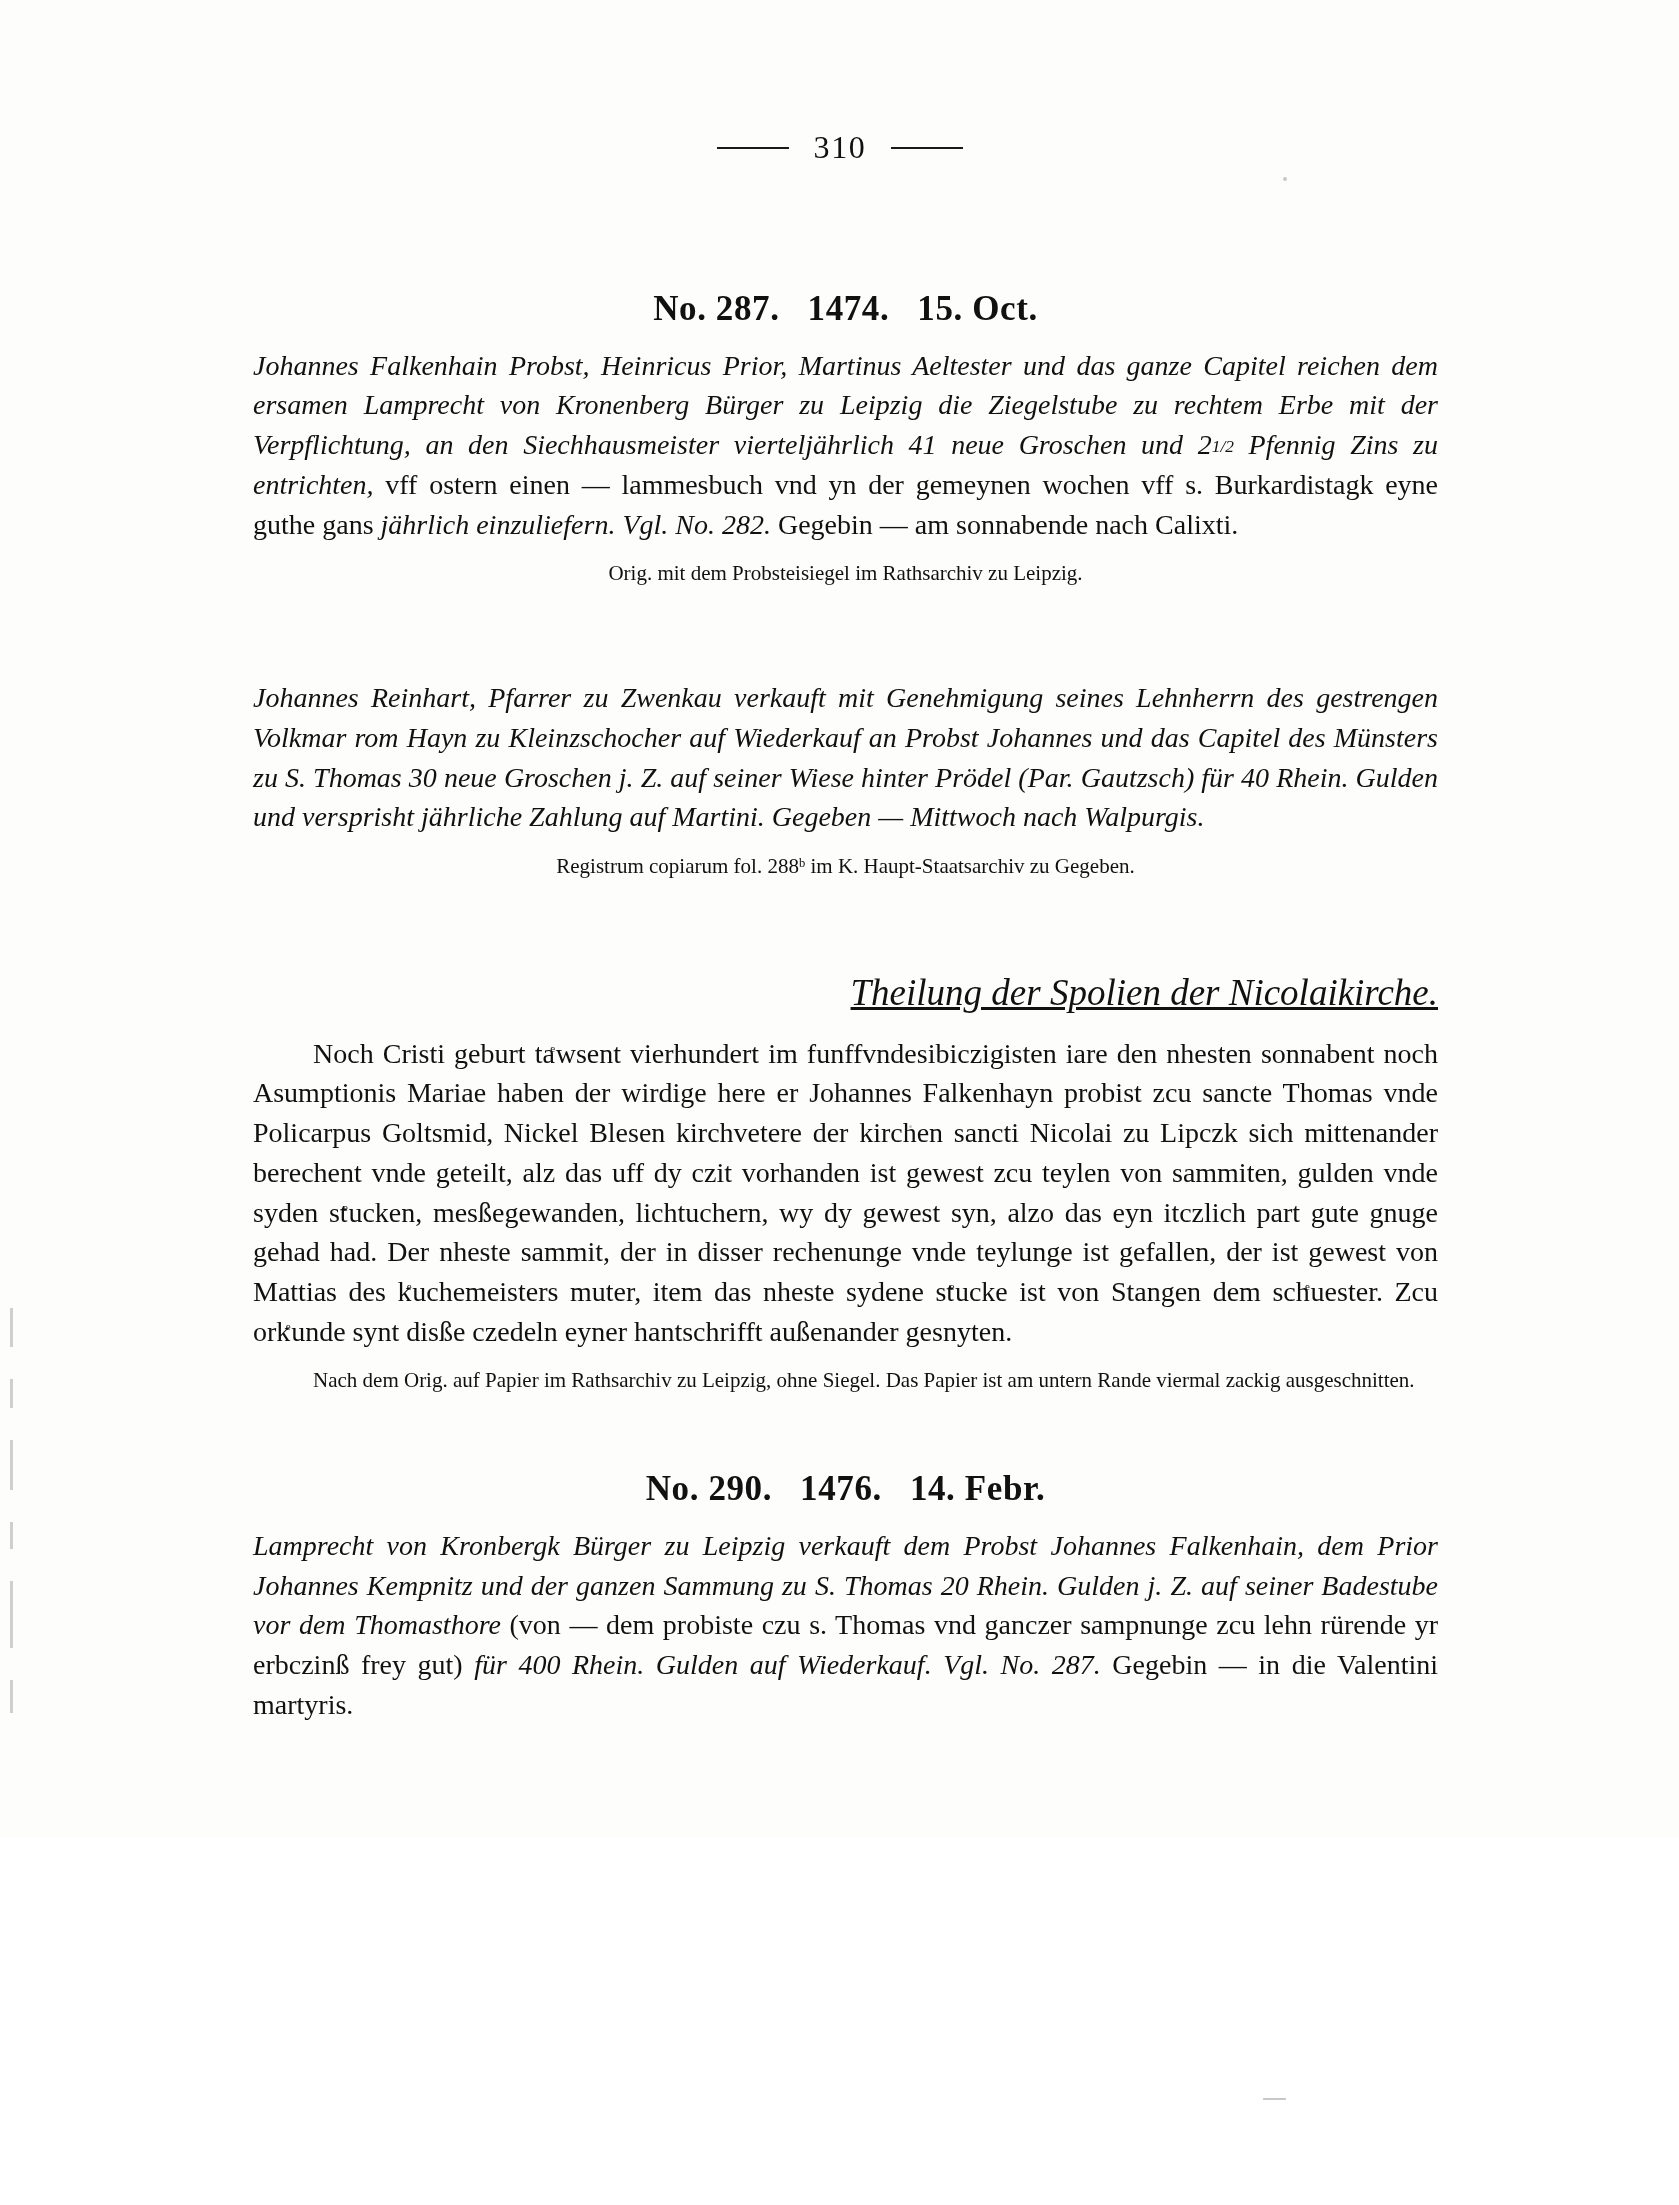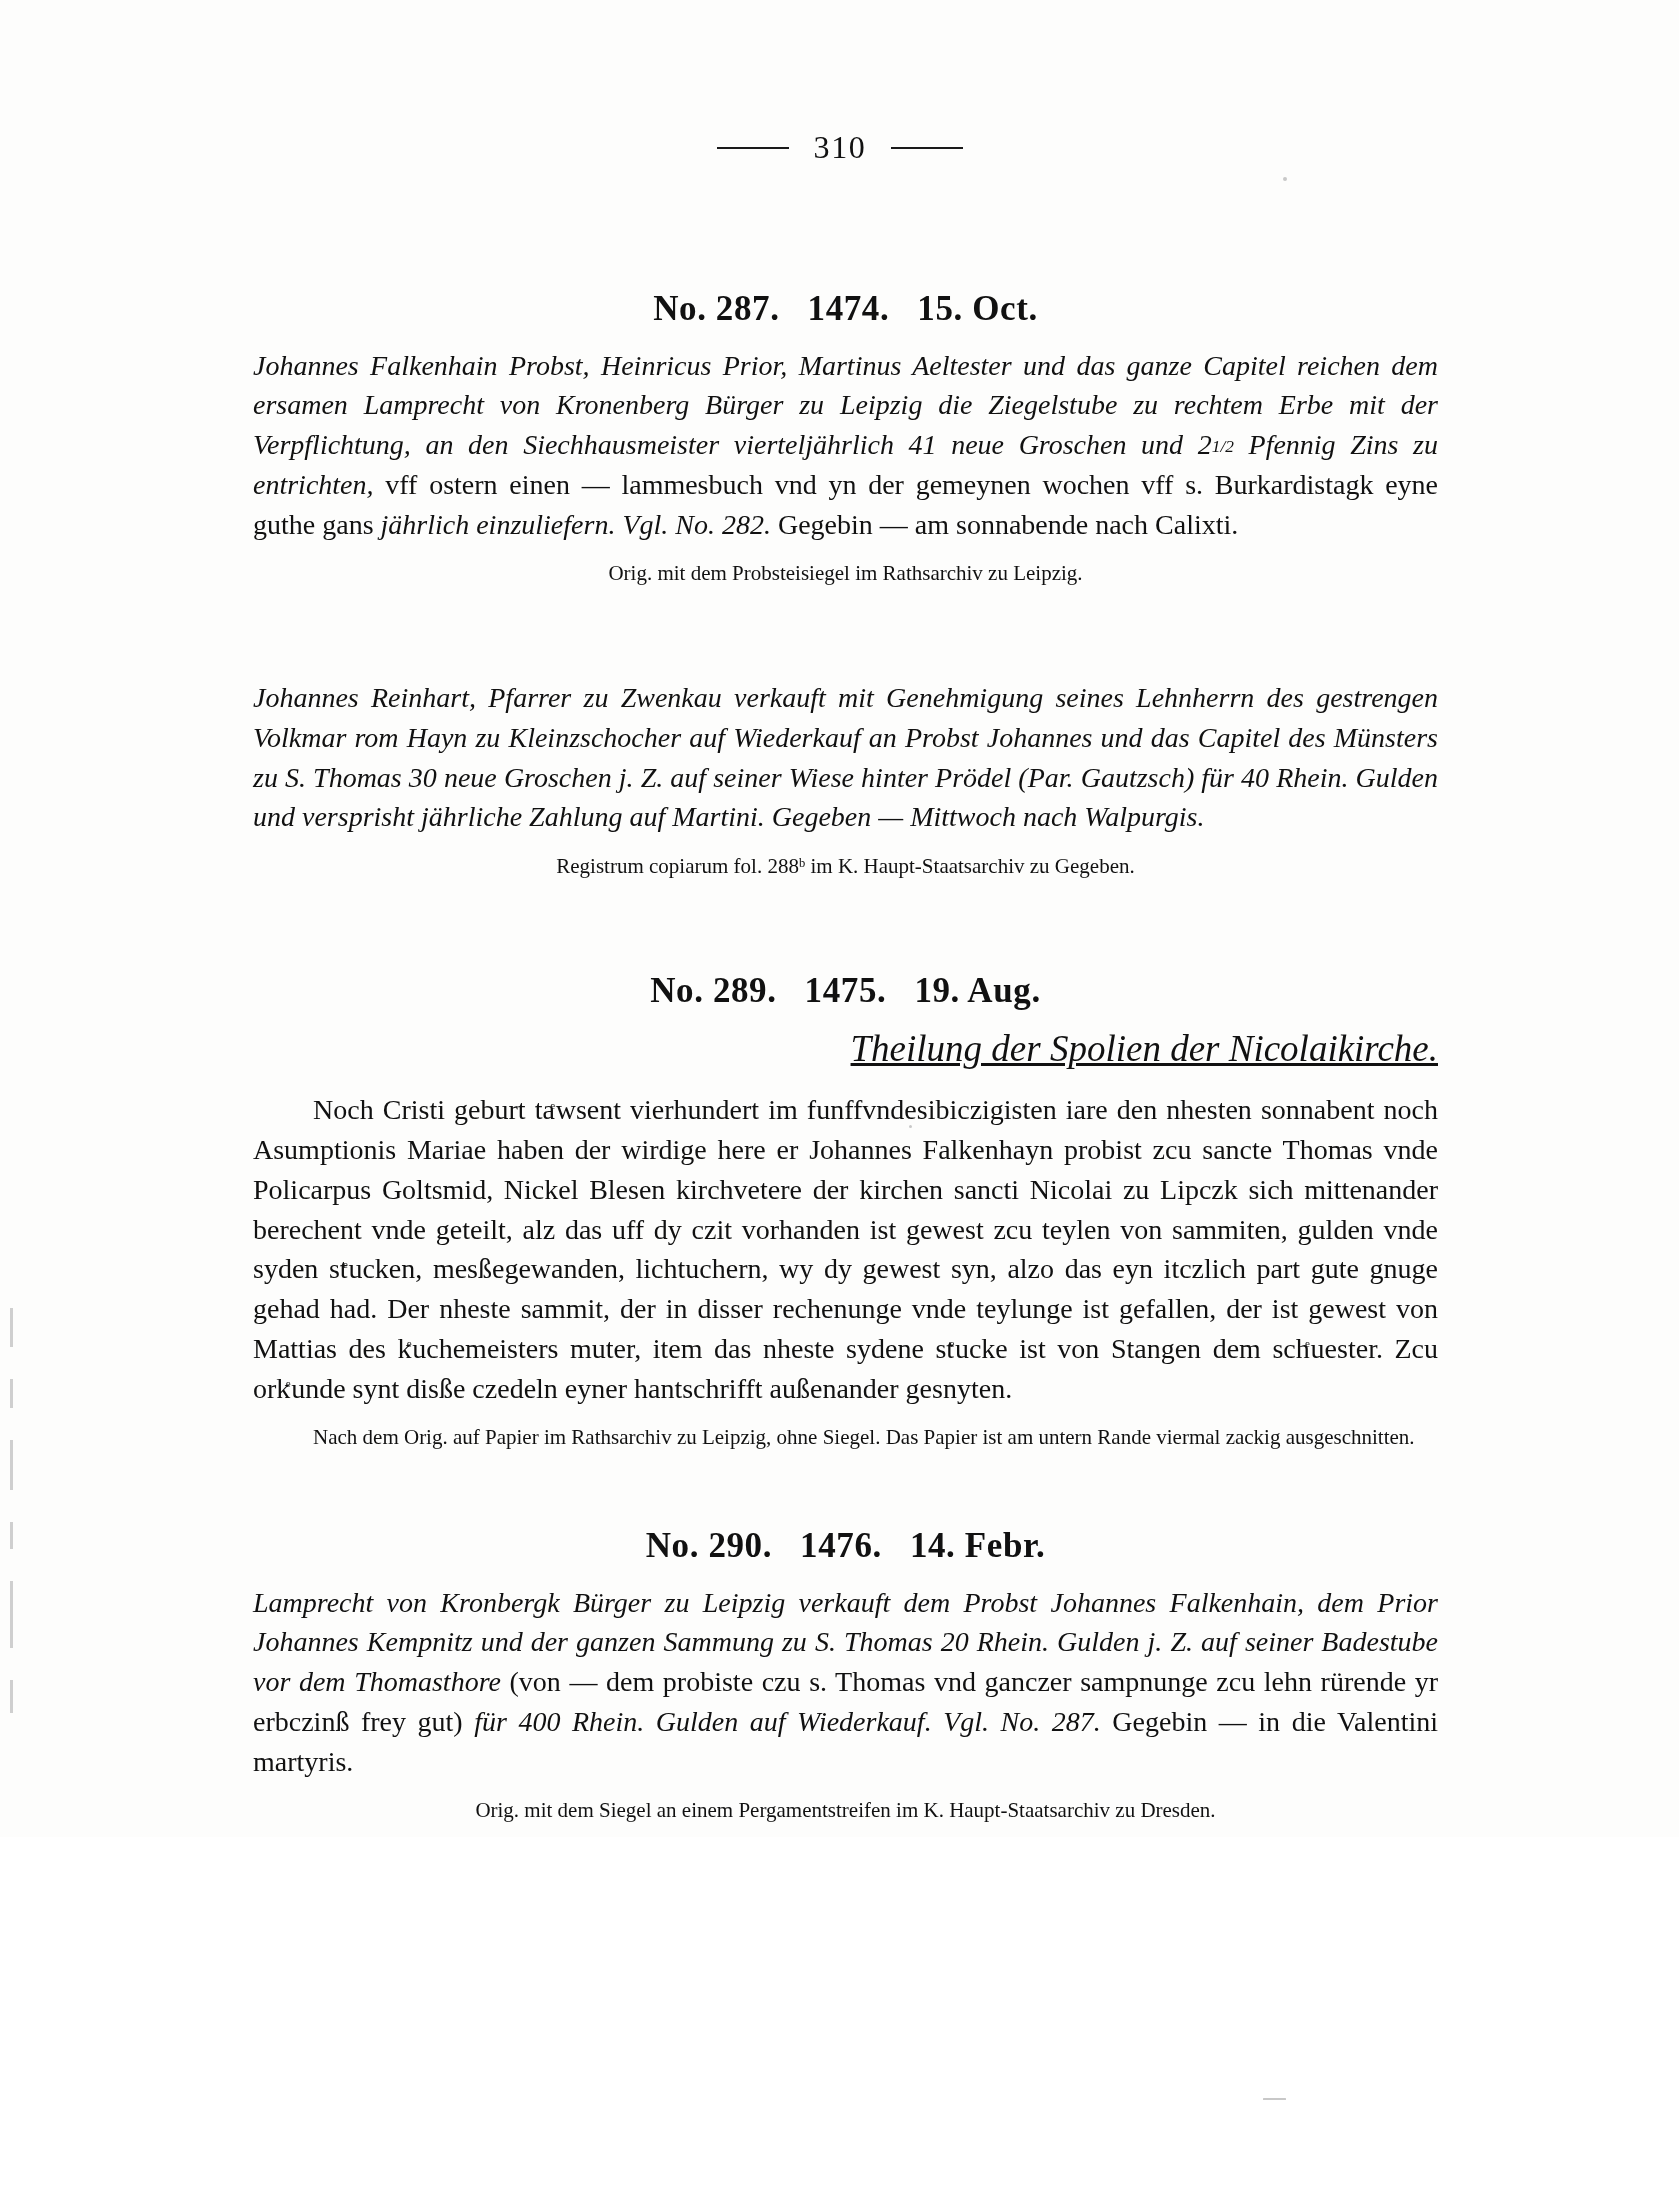--- a/index.html
+++ b/index.html
@@ -162,29 +162,27 @@
     <div class="gap-lg"></div>
 
     <div class="entry">
       <p class="body-text"><span class="it">Johannes Reinhart, Pfarrer zu Zwenkau verkauft mit Genehmigung seines Lehnherrn des gestrengen Volkmar rom Hayn zu Kleinzschocher auf Wiederkauf an Probst Johannes und das Capitel des Münsters zu S. Thomas 30 neue Groschen j. Z. auf seiner Wiese hinter Prödel (Par. Gautzsch) für 40 Rhein. Gulden und versprisht jährliche Zahlung auf Martini. Gegeben — Mittwoch nach Walpurgis.</span></p>
       <p class="source-note centered"><span>Registrum copiarum fol. 288</span><span class="sup-b">b</span><span> im K. Haupt-Staatsarchiv zu Gegeben.</span></p>
     </div>
 
     <div class="gap-lg"></div>
 
     <div class="entry">
-      <h2 class="entry-heading">No. 289.   1475.   19. Aug.</h2>
       <p class="entry-subtitle">Theilung der Spolien der Nicolaikirche.</p>
       <p class="body-text indented"><span>Noch Cristi geburt ta</span><span class="sup-e">e</span><span>wsent vierhundert im funffvndesibiczigisten iare den nhesten sonnabent noch Asumptionis Mariae haben der wirdige here er Johannes Falkenhayn probist zcu sancte Thomas vnde Policarpus Goltsmid, Nickel Blesen kirchvetere der kirchen sancti Nicolai zu Lipczk sich mittenander berechent vnde geteilt, alz das uff dy czit vorhanden ist gewest zcu teylen von sammiten, gulden vnde syden st</span><span class="sup-e">e</span><span>ucken, mesßegewanden, lichtuchern, wy dy gewest syn, alzo das eyn itczlich part gute gnuge gehad had.  Der nheste sammit, der in disser rechenunge vnde teylunge ist gefallen, der ist gewest von Mattias des k</span><span class="sup-e">e</span><span>uchemeisters muter, item das nheste sydene st</span><span class="sup-e">e</span><span>ucke ist von Stangen dem sch</span><span class="sup-e">e</span><span>uester.  Zcu ork</span><span class="sup-e">e</span><span>unde synt disße czedeln eyner hantschrifft außenander gesnyten.</span></p>
       <p class="source-note" style="text-indent:60px;">Nach dem Orig. auf Papier im Rathsarchiv zu Leipzig, ohne Siegel.  Das Papier ist am untern Rande viermal zackig ausgeschnitten.</p>
     </div>
 
     <div class="gap-md"></div>
 
     <div class="entry">
       <h2 class="entry-heading">No. 290.   1476.   14. Febr.</h2>
       <p class="body-text"><span class="it">Lamprecht von Kronbergk Bürger zu Leipzig verkauft dem Probst Johannes Falkenhain, dem Prior Johannes Kempnitz und der ganzen Sammung zu S. Thomas 20 Rhein. Gulden j. Z. auf seiner Badestube vor dem Thomasthore </span><span class="ro">(von — dem probiste czu s. Thomas vnd ganczer sampnunge zcu lehn rürende yr erbczinß frey gut) </span><span class="it">für 400 Rhein. Gulden auf Wiederkauf. Vgl. No. 287.</span><span class="ro"> Gegebin — in die Valentini martyris.</span></p>
-      <p class="source-note centered">Orig. mit dem Siegel an einem Pergamentstreifen im K. Haupt-Staatsarchiv zu Dresden.</p>
     </div>
 
   </div>
 </div>
 
 
 </body></html>

